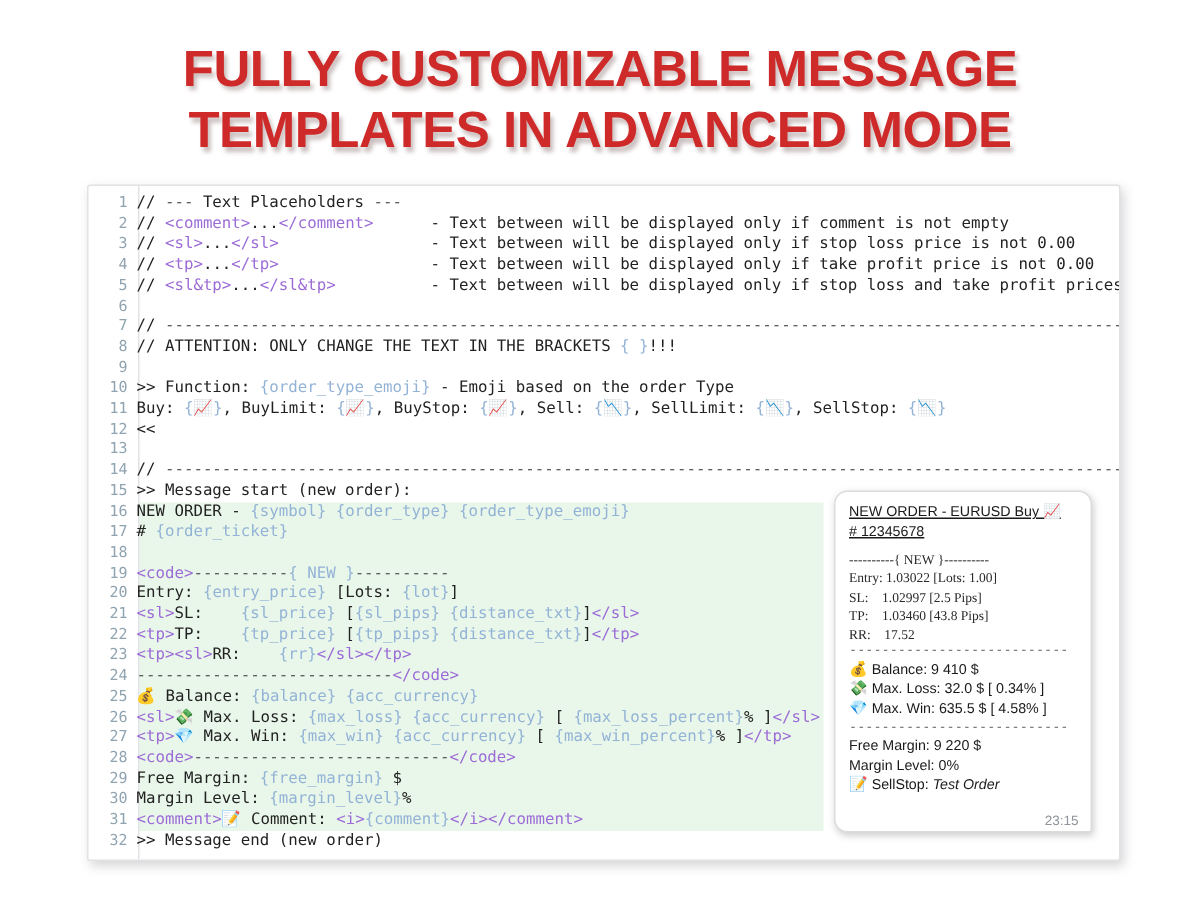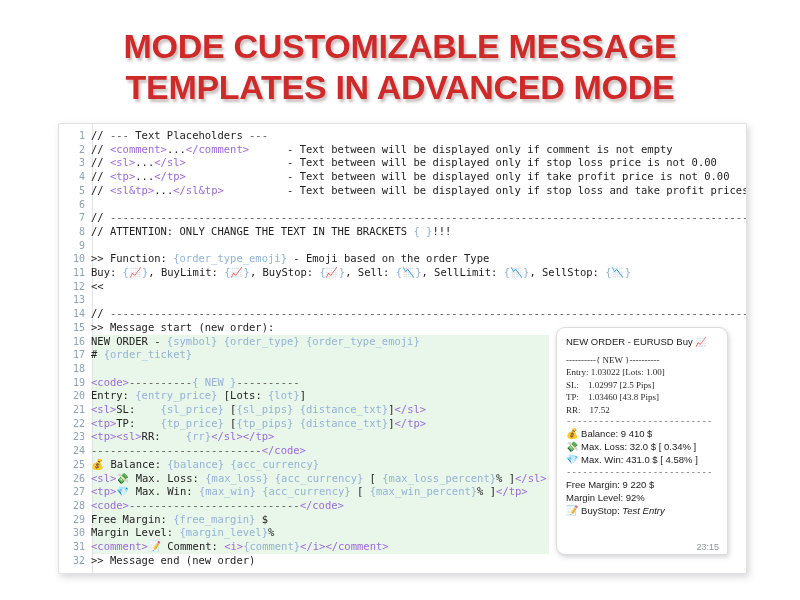--- a/index.html
+++ b/index.html
@@ -80,21 +80,21 @@
     border-bottom-left-radius:9px;
     border-bottom-right-radius:2px;
     box-shadow:1px 2px 5px rgba(120,120,130,0.35);
     padding:7px 9px 0 9px;
     box-sizing:border-box;
     font-family:"Liberation Sans", sans-serif;
     font-size:9.5px;
     color:#1a1a1a;
     overflow:hidden;
   }
-  #preview .hdr{font-size:9.5px;line-height:13px;}
+  #preview .hdr{font-size:9.5px;line-height:13px;text-decoration:underline;}
   #preview .mono{
     font-family:Liberation Serif, serif;
     font-size:9px;
     line-height:12.4px;
     white-space:pre;
     color:#2a2a2a;
   }
   #preview .row{line-height:13.2px;white-space:nowrap;}
   #preview .sep{
     font-family:"DejaVu Sans Mono", monospace;
@@ -106,58 +106,59 @@
   #preview .ico{font-size:10px;}
   #preview .time{
     position:absolute;right:8px;bottom:2px;
     color:#8d9399;font-size:9px;
   }
 </style>
 </head>
 <body>
 
 <div id="title">
-  <span class="tline">MODE CUSTOMIZABLE MESSAGE</span>
+  <span class="tline">FULLY CUSTOMIZABLE MESSAGE</span>
   <span class="tline">TEMPLATES IN ADVANCED MODE</span>
 </div>
 
 <div id="code-panel">
   <div id="hl-layer">
       <div class="hl-band" style="top: 210.5px; height: 219.2px;"></div>
     </div>
   <div id="gutter-line"></div>
   <div class="code-lines" id="code-lines"><div class="cl" style="top: 0px; position: absolute; left: 0px; right: 0px;"><span class="ln">1</span><span class="src"><span class="plain">// </span><span class="dash">---</span><span class="plain"> Text Placeholders </span><span class="dash">---</span></span></div><div class="cl" style="top: 13.7px; position: absolute; left: 0px; right: 0px;"><span class="ln">2</span><span class="src"><span class="plain">// </span><span class="tag">&lt;comment&gt;</span><span class="plain">...</span><span class="tag">&lt;/comment&gt;</span><span class="plain">      - Text between will be displayed only if comment is not empty</span></span></div><div class="cl" style="top: 27.4px; position: absolute; left: 0px; right: 0px;"><span class="ln">3</span><span class="src"><span class="plain">// </span><span class="tag">&lt;sl&gt;</span><span class="plain">...</span><span class="tag">&lt;/sl&gt;</span><span class="plain">                - Text between will be displayed only if stop loss price is not 0.00</span></span></div><div class="cl" style="top: 41.1px; position: absolute; left: 0px; right: 0px;"><span class="ln">4</span><span class="src"><span class="plain">// </span><span class="tag">&lt;tp&gt;</span><span class="plain">...</span><span class="tag">&lt;/tp&gt;</span><span class="plain">                - Text between will be displayed only if take profit price is not 0.00</span></span></div><div class="cl" style="top: 54.8px; position: absolute; left: 0px; right: 0px;"><span class="ln">5</span><span class="src"><span class="plain">// </span><span class="tag">&lt;sl&amp;tp&gt;</span><span class="plain">...</span><span class="tag">&lt;/sl&amp;tp&gt;</span><span class="plain">          - Text between will be displayed only if stop loss and take profit prices are not 0.00</span></span></div><div class="cl" style="top: 68.5px; position: absolute; left: 0px; right: 0px;"><span class="ln">6</span><span class="src"></span></div><div class="cl" style="top: 82.2px; position: absolute; left: 0px; right: 0px;"><span class="ln">7</span><span class="src"><span class="plain">// </span><span class="dash">----------------------------------------------------------------------------------------------------------</span></span></div><div class="cl" style="top: 95.9px; position: absolute; left: 0px; right: 0px;"><span class="ln">8</span><span class="src"><span class="plain">// ATTENTION: ONLY CHANGE THE TEXT IN THE BRACKETS </span><span class="ph">{ }</span><span class="plain">!!!</span></span></div><div class="cl" style="top: 109.6px; position: absolute; left: 0px; right: 0px;"><span class="ln">9</span><span class="src"></span></div><div class="cl" style="top: 123.3px; position: absolute; left: 0px; right: 0px;"><span class="ln">10</span><span class="src"><span class="plain">&gt;&gt; Function: </span><span class="ph">{order_type_emoji}</span><span class="plain"> - Emoji based on the order Type</span></span></div><div class="cl" style="top: 137px; position: absolute; left: 0px; right: 0px;"><span class="ln">11</span><span class="src"><span class="plain">Buy: </span><span class="ph">{📈}</span><span class="plain">, BuyLimit: </span><span class="ph">{📈}</span><span class="plain">, BuyStop: </span><span class="ph">{📈}</span><span class="plain">, Sell: </span><span class="ph">{📉}</span><span class="plain">, SellLimit: </span><span class="ph">{📉}</span><span class="plain">, SellStop: </span><span class="ph">{📉}</span></span></div><div class="cl" style="top: 150.7px; position: absolute; left: 0px; right: 0px;"><span class="ln">12</span><span class="src"><span class="plain">&lt;&lt;</span></span></div><div class="cl" style="top: 164.4px; position: absolute; left: 0px; right: 0px;"><span class="ln">13</span><span class="src"></span></div><div class="cl" style="top: 178.1px; position: absolute; left: 0px; right: 0px;"><span class="ln">14</span><span class="src"><span class="plain">// </span><span class="dash">----------------------------------------------------------------------------------------------------------</span></span></div><div class="cl" style="top: 191.8px; position: absolute; left: 0px; right: 0px;"><span class="ln">15</span><span class="src"><span class="plain">&gt;&gt; Message start (new order):</span></span></div><div class="cl" style="top: 205.5px; position: absolute; left: 0px; right: 0px;"><span class="ln">16</span><span class="src"><span class="plain">NEW ORDER - </span><span class="ph">{symbol}</span><span class="plain"> </span><span class="ph">{order_type}</span><span class="plain"> </span><span class="ph">{order_type_emoji}</span></span></div><div class="cl" style="top: 219.2px; position: absolute; left: 0px; right: 0px;"><span class="ln">17</span><span class="src"><span class="plain"># </span><span class="ph">{order_ticket}</span></span></div><div class="cl" style="top: 232.9px; position: absolute; left: 0px; right: 0px;"><span class="ln">18</span><span class="src"></span></div><div class="cl" style="top: 246.6px; position: absolute; left: 0px; right: 0px;"><span class="ln">19</span><span class="src"><span class="tag">&lt;code&gt;</span><span class="dash">----------</span><span class="ph">{ NEW }</span><span class="dash">----------</span></span></div><div class="cl" style="top: 260.3px; position: absolute; left: 0px; right: 0px;"><span class="ln">20</span><span class="src"><span class="plain">Entry: </span><span class="ph">{entry_price}</span><span class="plain"> [Lots: </span><span class="ph">{lot}</span><span class="plain">]</span></span></div><div class="cl" style="top: 274px; position: absolute; left: 0px; right: 0px;"><span class="ln">21</span><span class="src"><span class="tag">&lt;sl&gt;</span><span class="plain">SL:    </span><span class="ph">{sl_price}</span><span class="plain"> [</span><span class="ph">{sl_pips}</span><span class="plain"> </span><span class="ph">{distance_txt}</span><span class="plain">]</span><span class="tag">&lt;/sl&gt;</span></span></div><div class="cl" style="top: 287.7px; position: absolute; left: 0px; right: 0px;"><span class="ln">22</span><span class="src"><span class="tag">&lt;tp&gt;</span><span class="plain">TP:    </span><span class="ph">{tp_price}</span><span class="plain"> [</span><span class="ph">{tp_pips}</span><span class="plain"> </span><span class="ph">{distance_txt}</span><span class="plain">]</span><span class="tag">&lt;/tp&gt;</span></span></div><div class="cl" style="top: 301.4px; position: absolute; left: 0px; right: 0px;"><span class="ln">23</span><span class="src"><span class="tag">&lt;tp&gt;</span><span class="tag">&lt;sl&gt;</span><span class="plain">RR:    </span><span class="ph">{rr}</span><span class="tag">&lt;/sl&gt;</span><span class="tag">&lt;/tp&gt;</span></span></div><div class="cl" style="top: 315.1px; position: absolute; left: 0px; right: 0px;"><span class="ln">24</span><span class="src"><span class="dash">---------------------------</span><span class="tag">&lt;/code&gt;</span></span></div><div class="cl" style="top: 328.8px; position: absolute; left: 0px; right: 0px;"><span class="ln">25</span><span class="src"><span class="plain">💰 Balance: </span><span class="ph">{balance}</span><span class="plain"> </span><span class="ph">{acc_currency}</span></span></div><div class="cl" style="top: 342.5px; position: absolute; left: 0px; right: 0px;"><span class="ln">26</span><span class="src"><span class="tag">&lt;sl&gt;</span><span class="plain">💸 Max. Loss: </span><span class="ph">{max_loss}</span><span class="plain"> </span><span class="ph">{acc_currency}</span><span class="plain"> [ </span><span class="ph">{max_loss_percent}</span><span class="plain">% ]</span><span class="tag">&lt;/sl&gt;</span></span></div><div class="cl" style="top: 356.2px; position: absolute; left: 0px; right: 0px;"><span class="ln">27</span><span class="src"><span class="tag">&lt;tp&gt;</span><span class="plain">💎 Max. Win: </span><span class="ph">{max_win}</span><span class="plain"> </span><span class="ph">{acc_currency}</span><span class="plain"> [ </span><span class="ph">{max_win_percent}</span><span class="plain">% ]</span><span class="tag">&lt;/tp&gt;</span></span></div><div class="cl" style="top: 369.9px; position: absolute; left: 0px; right: 0px;"><span class="ln">28</span><span class="src"><span class="tag">&lt;code&gt;</span><span class="dash">---------------------------</span><span class="tag">&lt;/code&gt;</span></span></div><div class="cl" style="top: 383.6px; position: absolute; left: 0px; right: 0px;"><span class="ln">29</span><span class="src"><span class="plain">Free Margin: </span><span class="ph">{free_margin}</span><span class="plain"> $</span></span></div><div class="cl" style="top: 397.3px; position: absolute; left: 0px; right: 0px;"><span class="ln">30</span><span class="src"><span class="plain">Margin Level: </span><span class="ph">{margin_level}</span><span class="plain">%</span></span></div><div class="cl" style="top: 411px; position: absolute; left: 0px; right: 0px;"><span class="ln">31</span><span class="src"><span class="tag">&lt;comment&gt;</span><span class="plain">📝 Comment: </span><span class="tag">&lt;i&gt;</span><span class="ph">{comment}</span><span class="tag">&lt;/i&gt;</span><span class="tag">&lt;/comment&gt;</span></span></div><div class="cl" style="top: 424.7px; position: absolute; left: 0px; right: 0px;"><span class="ln">32</span><span class="src"><span class="plain">&gt;&gt; Message end (new order)</span></span></div></div>
 </div>
 
 <div id="preview">
   <div class="hdr">
     <span>NEW ORDER - EURUSD Buy</span>
     <span>📈</span>
   </div>
+  <div class="hdr"># 12345678</div>
   <div class="spacer"></div>
   <div class="mono">----------{ NEW }----------</div>
   <div class="mono">Entry: 1.03022 [Lots: 1.00]</div>
   <div class="mono">SL:    1.02997 [2.5 Pips]</div>
   <div class="mono">TP:    1.03460 [43.8 Pips]</div>
   <div class="mono">RR:    17.52</div>
   <div class="sep">---------------------------</div>
   <div class="row">
     <span class="ico">💰</span>
     <span>Balance: 9 410 $</span>
   </div>
   <div class="row">
     <span class="ico">💸</span>
     <span>Max. Loss: 32.0 $ [ 0.34% ]</span>
   </div>
   <div class="row">
     <span class="ico">💎</span>
-    <span>Max. Win: 431.0 $ [ 4.58% ]</span>
+    <span>Max. Win: 635.5 $ [ 4.58% ]</span>
   </div>
   <div class="sep">---------------------------</div>
   <div class="row">Free Margin: 9 220 $</div>
-  <div class="row">Margin Level: 92%</div>
+  <div class="row">Margin Level: 0%</div>
   <div class="row">
     <span class="ico">📝</span>
-    <span>BuyStop:</span>
-    <span class="em">Test Entry</span>
+    <span>SellStop:</span>
+    <span class="em">Test Order</span>
   </div>
   <div class="time">23:15</div>
 </div>
 
 </body></html>

